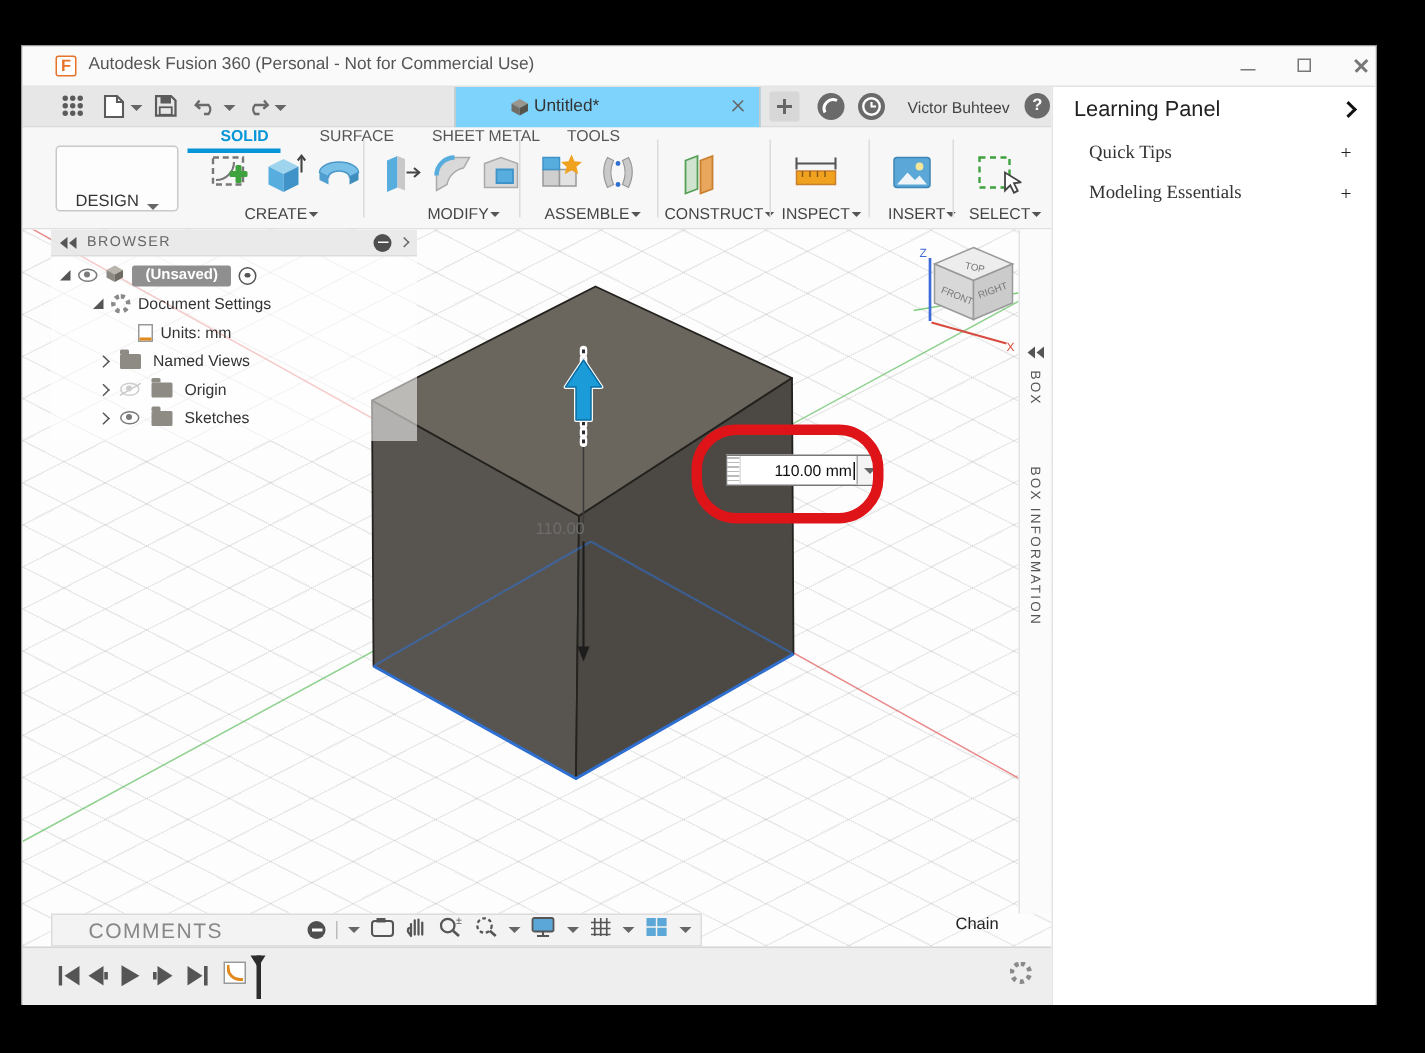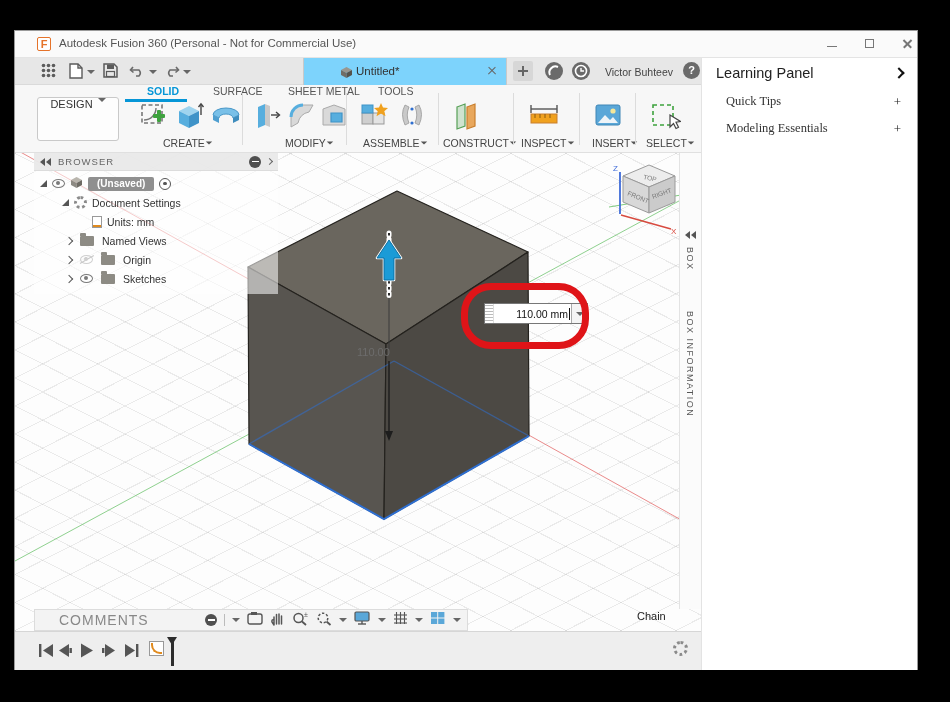--- a/index.html
+++ b/index.html
@@ -30,21 +30,21 @@
   .plus-glyph{position:relative;display:block;width:20px;height:20px;}
   .plus-glyph::before{content:"";position:absolute;left:5px;top:9px;width:10px;height:2px;background:#666;}
   .plus-glyph::after{content:"";position:absolute;left:9px;top:5px;width:2px;height:10px;background:#666;}
   .circ-ic{position:absolute;top:4px;width:18px;height:18px;border-radius:50%;background:#6a6a6a;}
   .user-name{position:absolute;left:582px;top:8px;width:84px;font-size:10.5px;color:#444;text-align:center;}
   .help-circ{position:absolute;left:668px;top:4px;width:17px;height:17px;border-radius:50%;background:#6a6a6a;color:#fff;
     font-size:11px;font-weight:bold;text-align:center;line-height:17px;}
   
   #ribbon{position:absolute;left:0;top:54px;width:686px;height:68px;background:#f7f7f7;border-bottom:1px solid #e0e0e0;}
   .ws-btn{position:absolute;left:22px;top:12px;width:82px;height:44px;background:#fdfdfd;border:1px solid #c9c9c9;border-radius:3px;
-    font-size:11px;color:#333;display:flex;align-items:flex-start;justify-content:center;gap:5px;}
+    font-size:11px;color:#333;display:flex;align-items:flex-end;justify-content:center;gap:5px;}
   .rtab{position:absolute;top:0;height:17px;font-size:10.5px;color:#555;}
   .rtab.active{color:#0696d7;font-weight:bold;}
   .rtab-underline{position:absolute;left:110px;top:14px;width:62px;height:3px;background:#0696d7;}
   .group-label{position:absolute;top:52px;font-size:10.5px;color:#444;display:flex;align-items:center;gap:0;}
   .group-label .caret{border-top-color:#555;transform:scale(.8);}
   .rdiv{position:absolute;top:8px;width:1px;height:52px;background:#dcdcdc;}
   .ric{position:absolute;top:16px;}
   
   #viewport{position:absolute;left:0;top:122px;width:686px;height:478px;background:#fdfdfd;overflow:hidden;
     background-image:

